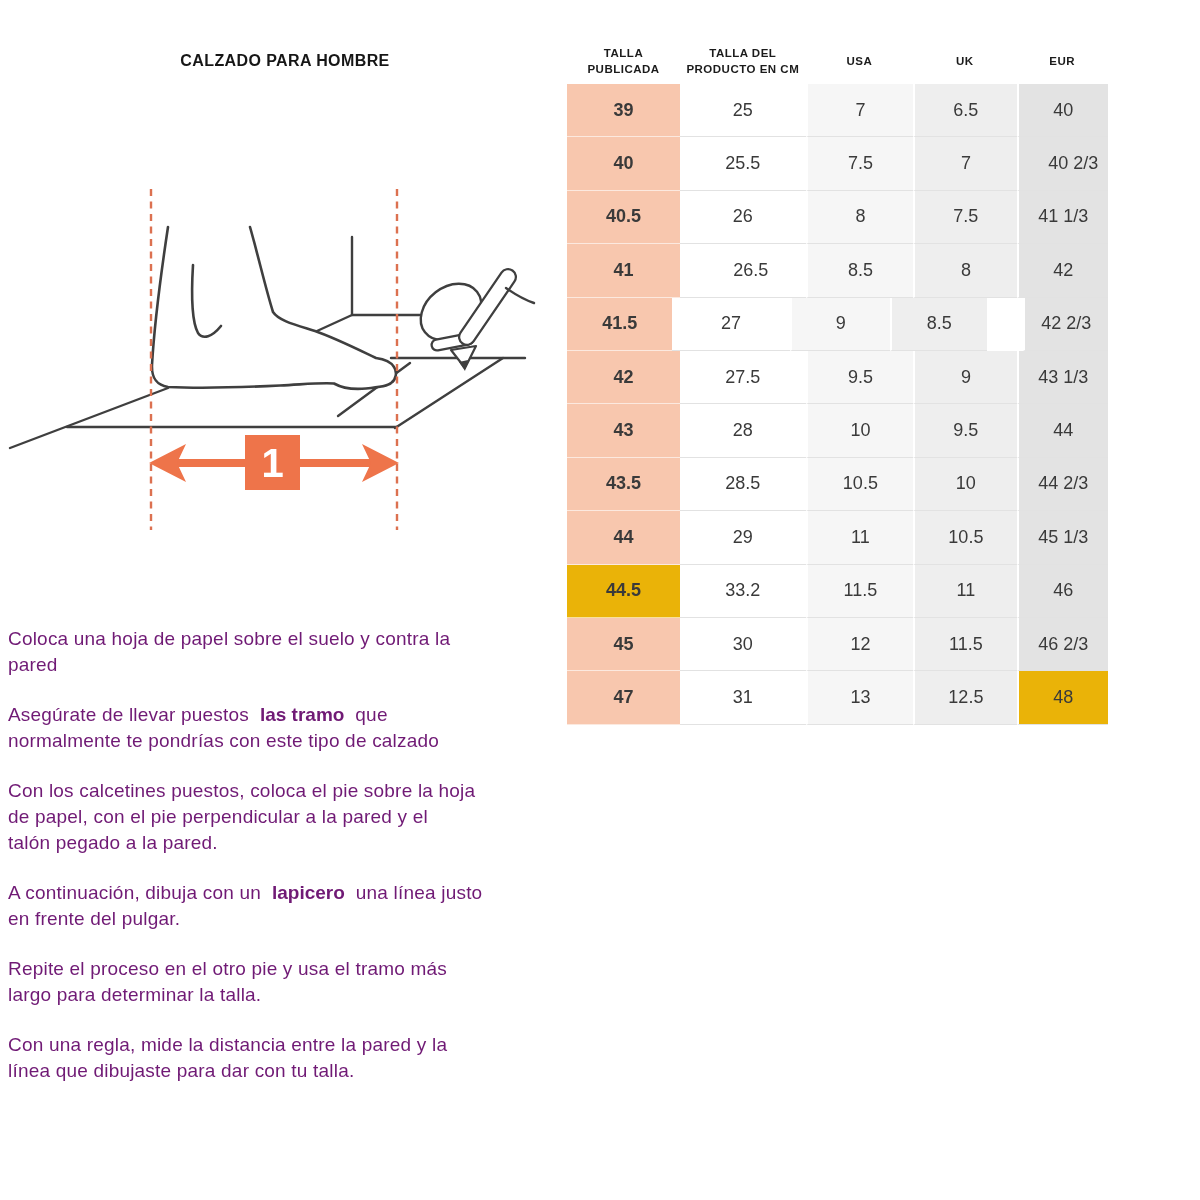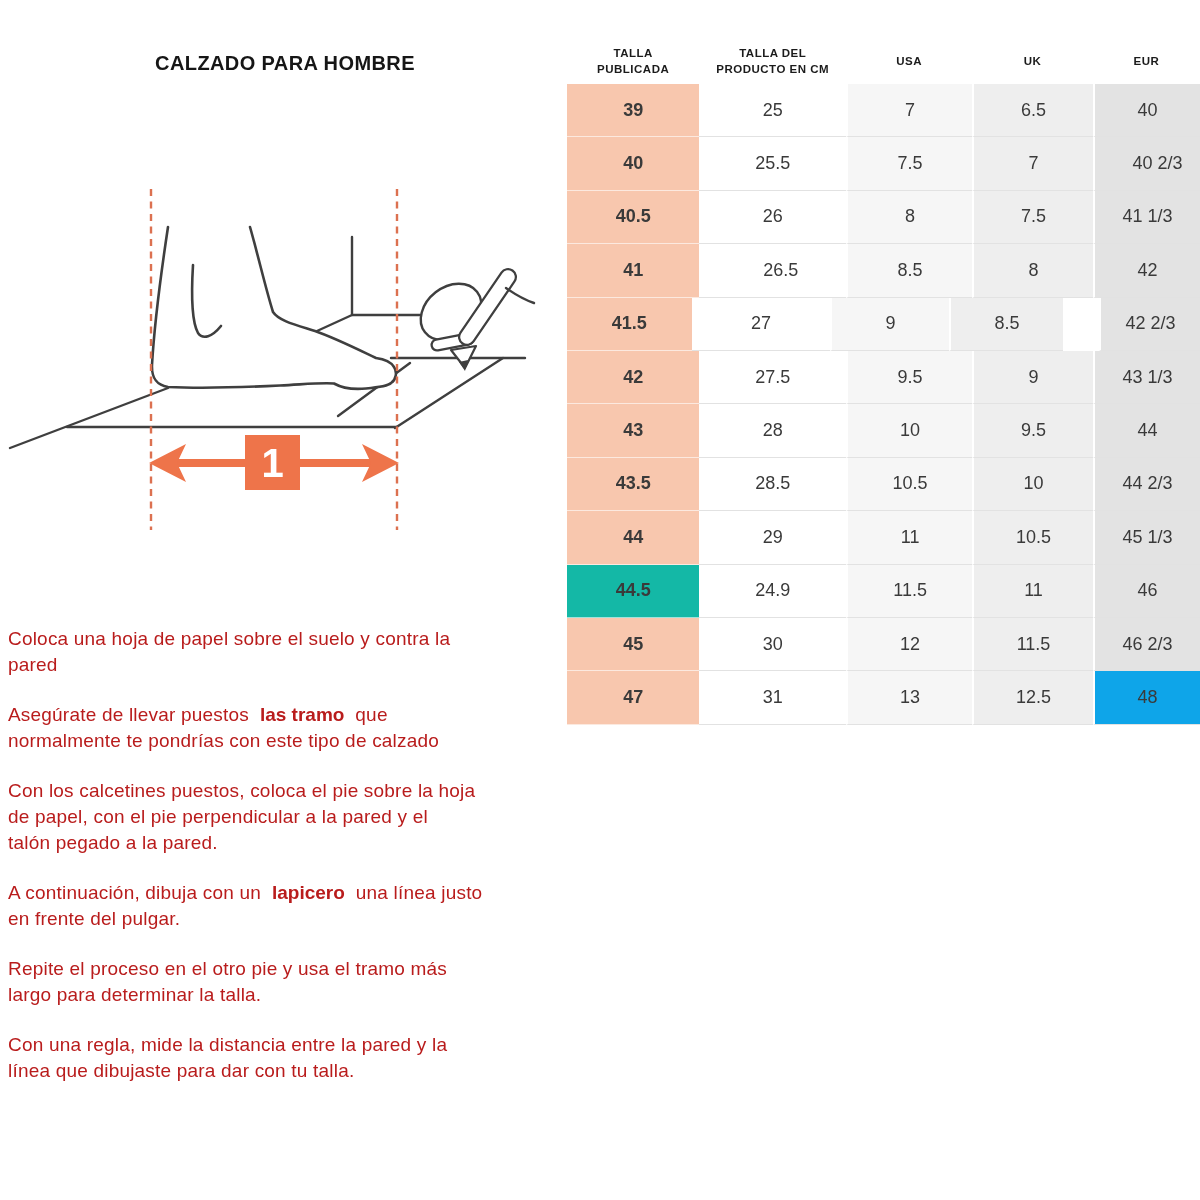--- a/index.html
+++ b/index.html
@@ -3,42 +3,42 @@
 <meta charset="utf-8">
 <style>
   html,body{margin:0;padding:0;background:#fff;}
   .page{
     position:relative;width:1200px;height:1200px;background:#ffffff;
     font-family:"Liberation Sans",sans-serif;overflow:hidden;
   }
   
   .title{
     position:absolute;left:0;top:52px;width:570px;text-align:center;
-    font-size:20px;font-weight:800;letter-spacing:.4px;color:#161616;
+    font-size:16px;font-weight:800;letter-spacing:.4px;color:#161616;
   }
   
   .illu{position:absolute;left:0;top:140px;width:560px;height:420px;}
   
-  .size-table{position:absolute;left:567px;top:38px;width:633px;}
+  .size-table{position:absolute;left:567px;top:38px;width:541px;}
   .thead{display:flex;height:46px;align-items:center;}
   .th{
     text-align:center;font-size:11.5px;font-weight:700;letter-spacing:.5px;
     color:#1b1b1b;line-height:1.4;text-transform:uppercase;white-space:nowrap;
   }
   .tr{display:flex;height:53.4px;}
   .td{
     display:flex;align-items:center;justify-content:center;
     font-size:18px;color:#3a3a3a;box-sizing:border-box;
     border-bottom:1px solid #e2e2e2;
   }
   .w0{width:20.9%;}.w1{width:23.2%;}.w2{width:19.9%;}.w3{width:19.1%;}.w4{width:16.9%;}
   .c0{border-bottom-color:rgba(255,255,255,.6);font-weight:bold;}
   .c2,.c3,.c4{border-left:2px solid #ffffff;}
   
-  .instructions{position:absolute;left:8px;top:626px;width:585px;color:#b91c1c;}
+  .instructions{position:absolute;left:8px;top:626px;width:585px;color:#701a75;}
   .para{margin:0 0 24px 0;}
   .line{font-size:19px;line-height:26px;letter-spacing:.2px;white-space:pre;}
   .line .bold{font-weight:700;letter-spacing:0;}
 </style>
 </head>
 <body>
 
 <div class="page">
 
   <div class="title">CALZADO PARA HOMBRE</div>
@@ -172,39 +172,39 @@
           <div class="td w4 c4" style="background: rgb(227, 227, 227);">44 2/3</div>
         </div>
         <div class="tr">
           <div class="td w0 c0" style="background: rgb(248, 199, 174);">44</div>
           <div class="td w1 c1" style="background: rgb(255, 255, 255);">29</div>
           <div class="td w2 c2" style="background: rgb(246, 246, 246);">11</div>
           <div class="td w3 c3" style="background: rgb(238, 238, 238);">10.5</div>
           <div class="td w4 c4" style="background: rgb(227, 227, 227);">45 1/3</div>
         </div>
         <div class="tr">
-          <div class="td w0 c0" style="background: #14b8a6;">44.5</div>
-          <div class="td w1 c1" style="background: rgb(255, 255, 255);">24.9</div>
+          <div class="td w0 c0" style="background: #eab308;">44.5</div>
+          <div class="td w1 c1" style="background: rgb(255, 255, 255);">33.2</div>
           <div class="td w2 c2" style="background: rgb(246, 246, 246);">11.5</div>
           <div class="td w3 c3" style="background: rgb(238, 238, 238);">11</div>
           <div class="td w4 c4" style="background: rgb(227, 227, 227);">46</div>
         </div>
         <div class="tr">
           <div class="td w0 c0" style="background: rgb(248, 199, 174);">45</div>
           <div class="td w1 c1" style="background: rgb(255, 255, 255);">30</div>
           <div class="td w2 c2" style="background: rgb(246, 246, 246);">12</div>
           <div class="td w3 c3" style="background: rgb(238, 238, 238);">11.5</div>
           <div class="td w4 c4" style="background: rgb(227, 227, 227);">46 2/3</div>
         </div>
         <div class="tr">
           <div class="td w0 c0" style="background: rgb(248, 199, 174);">47</div>
           <div class="td w1 c1" style="background: rgb(255, 255, 255);">31</div>
           <div class="td w2 c2" style="background: rgb(246, 246, 246);">13</div>
           <div class="td w3 c3" style="background: rgb(238, 238, 238);">12.5</div>
-          <div class="td w4 c4" style="background: #0ea5e9; text-align: right;">48</div>
+          <div class="td w4 c4" style="background: #eab308; text-align: right;">48</div>
         </div>
       </div>
   </div>
 
   <div class="instructions">
       <div class="para">
         <div class="line"><span>Coloca una hoja de papel sobre el suelo y contra la</span></div>
         <div class="line"><span>pared</span></div>
       </div>
       <div class="para">

